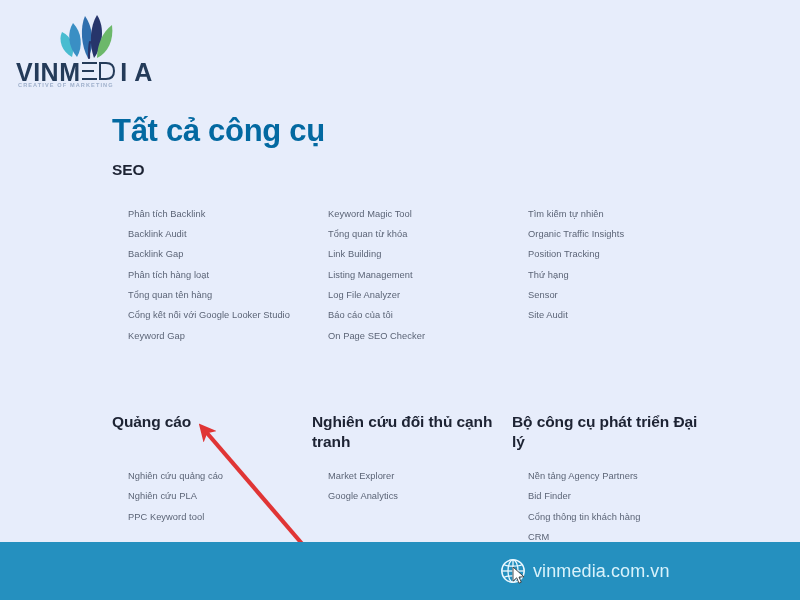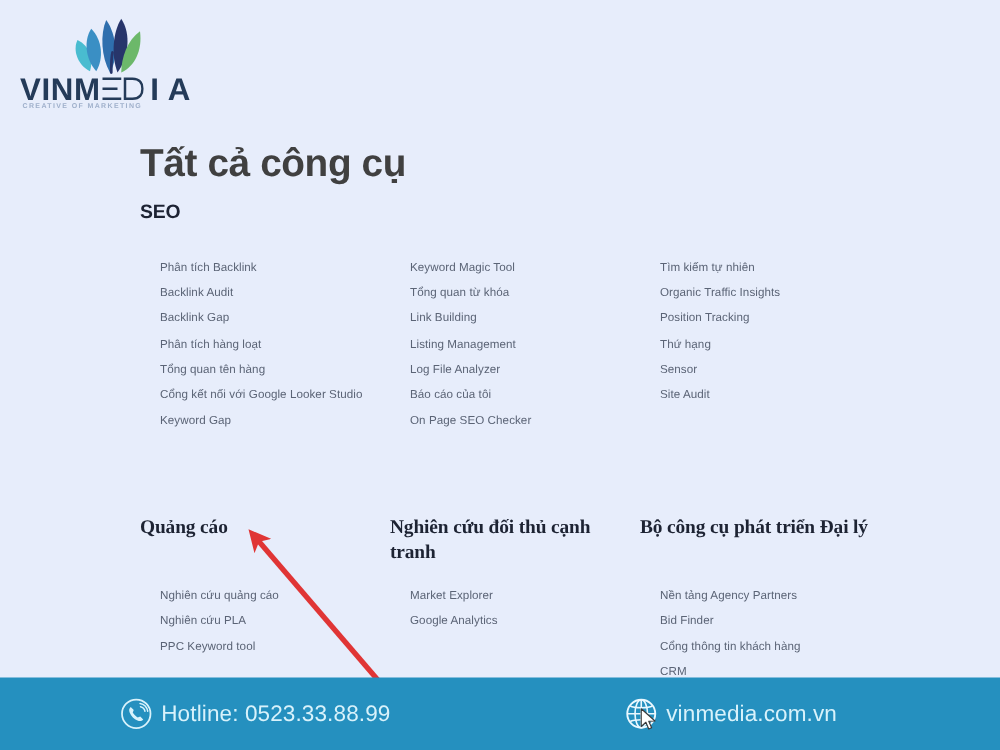--- a/index.html
+++ b/index.html
@@ -63,21 +63,21 @@
     white-space: nowrap;
   }
 
   
   .page-title {
     position: absolute;
     left: 112px;
     top: 92px;
     font-size: 31px;
     font-weight: 700;
-    color: #404040;
+    color: #0369a1;
     letter-spacing: -0.3px;
   }
 
   
   .content {
     position: absolute;
     left: 112px;
     top: 160px;
     width: 620px;
   }
@@ -91,21 +91,20 @@
   .group-title {
     font-size: 15.5px;
     font-weight: 700;
     color: #1d2333;
     line-height: 1.28;
     margin: 0 0 14px 0;
     letter-spacing: -0.1px;
   }
   .group-title.tall {
     margin-bottom: 20px;
-    font-family: Liberation Serif, serif;
   }
   .link-list {
     list-style: none;
     margin: 16px;
     padding: 0;
   }
   .link-list li {
     font-size: 9.3px;
     color: #5b6476;
     line-height: 1;
@@ -281,29 +280,20 @@
   <defs>
     <marker id="arrowhead" markerWidth="4.2" markerHeight="4.2" refX="1.2" refY="2.1" orient="auto">
       <path d="M0,0 L4.2,2.1 L0,4.2 L1.1,2.1 Z" fill="#e03535"></path>
     </marker>
   </defs>
   <line x1="304" y1="546" x2="207" y2="433" stroke="#e03535" stroke-width="4.2" marker-end="url(#arrowhead)"></line>
 </svg>
 
 <div class="footer">
 
-  <div class="footer-item hotline">
-    <svg class="footer-icon" viewBox="0 0 26 26">
-      <circle cx="13" cy="13" r="11.4" fill="none" stroke="#d8f2fb" stroke-width="1.4"></circle>
-      <path d="M8.6 7.6 C7.2 8.8 7.0 10.4 7.8 12.2 C9.0 15.0 11.2 17.2 14.0 18.4 C15.8 19.2 17.4 19.0 18.6 17.6 L16.2 15.2 L14.2 16.0 C12.6 15.0 11.2 13.6 10.2 12.0 L11.0 10.0 Z" fill="#d8f2fb"></path>
-      <path d="M16.4 7.4 C18.2 7.8 19.6 9.2 20.0 11.0" fill="none" stroke="#d8f2fb" stroke-width="1.2" stroke-linecap="round"></path>
-      <path d="M16.0 4.8 C19.2 5.4 21.6 7.8 22.2 11.0" fill="none" stroke="#d8f2fb" stroke-width="1.2" stroke-linecap="round"></path>
-    </svg>
-    <span>Hotline: 0523.33.88.99</span>
-  </div>
 
   <div class="footer-item website">
     <svg class="footer-icon" viewBox="0 0 26 26">
       <circle cx="13" cy="13" r="11.2" fill="none" stroke="#eaf8ff" stroke-width="1.5"></circle>
       <ellipse cx="13" cy="13" rx="5" ry="11.2" fill="none" stroke="#eaf8ff" stroke-width="1.3"></ellipse>
       <line x1="1.8" y1="13" x2="24.2" y2="13" stroke="#eaf8ff" stroke-width="1.3"></line>
       <path d="M4.2 6.8 C7.2 8.6 18.8 8.6 21.8 6.8" fill="none" stroke="#eaf8ff" stroke-width="1.2"></path>
       <path d="M4.2 19.2 C7.2 17.4 18.8 17.4 21.8 19.2" fill="none" stroke="#eaf8ff" stroke-width="1.2"></path>
       <line x1="13" y1="1.8" x2="13" y2="24.2" stroke="#eaf8ff" stroke-width="1.3"></line>
     </svg>

